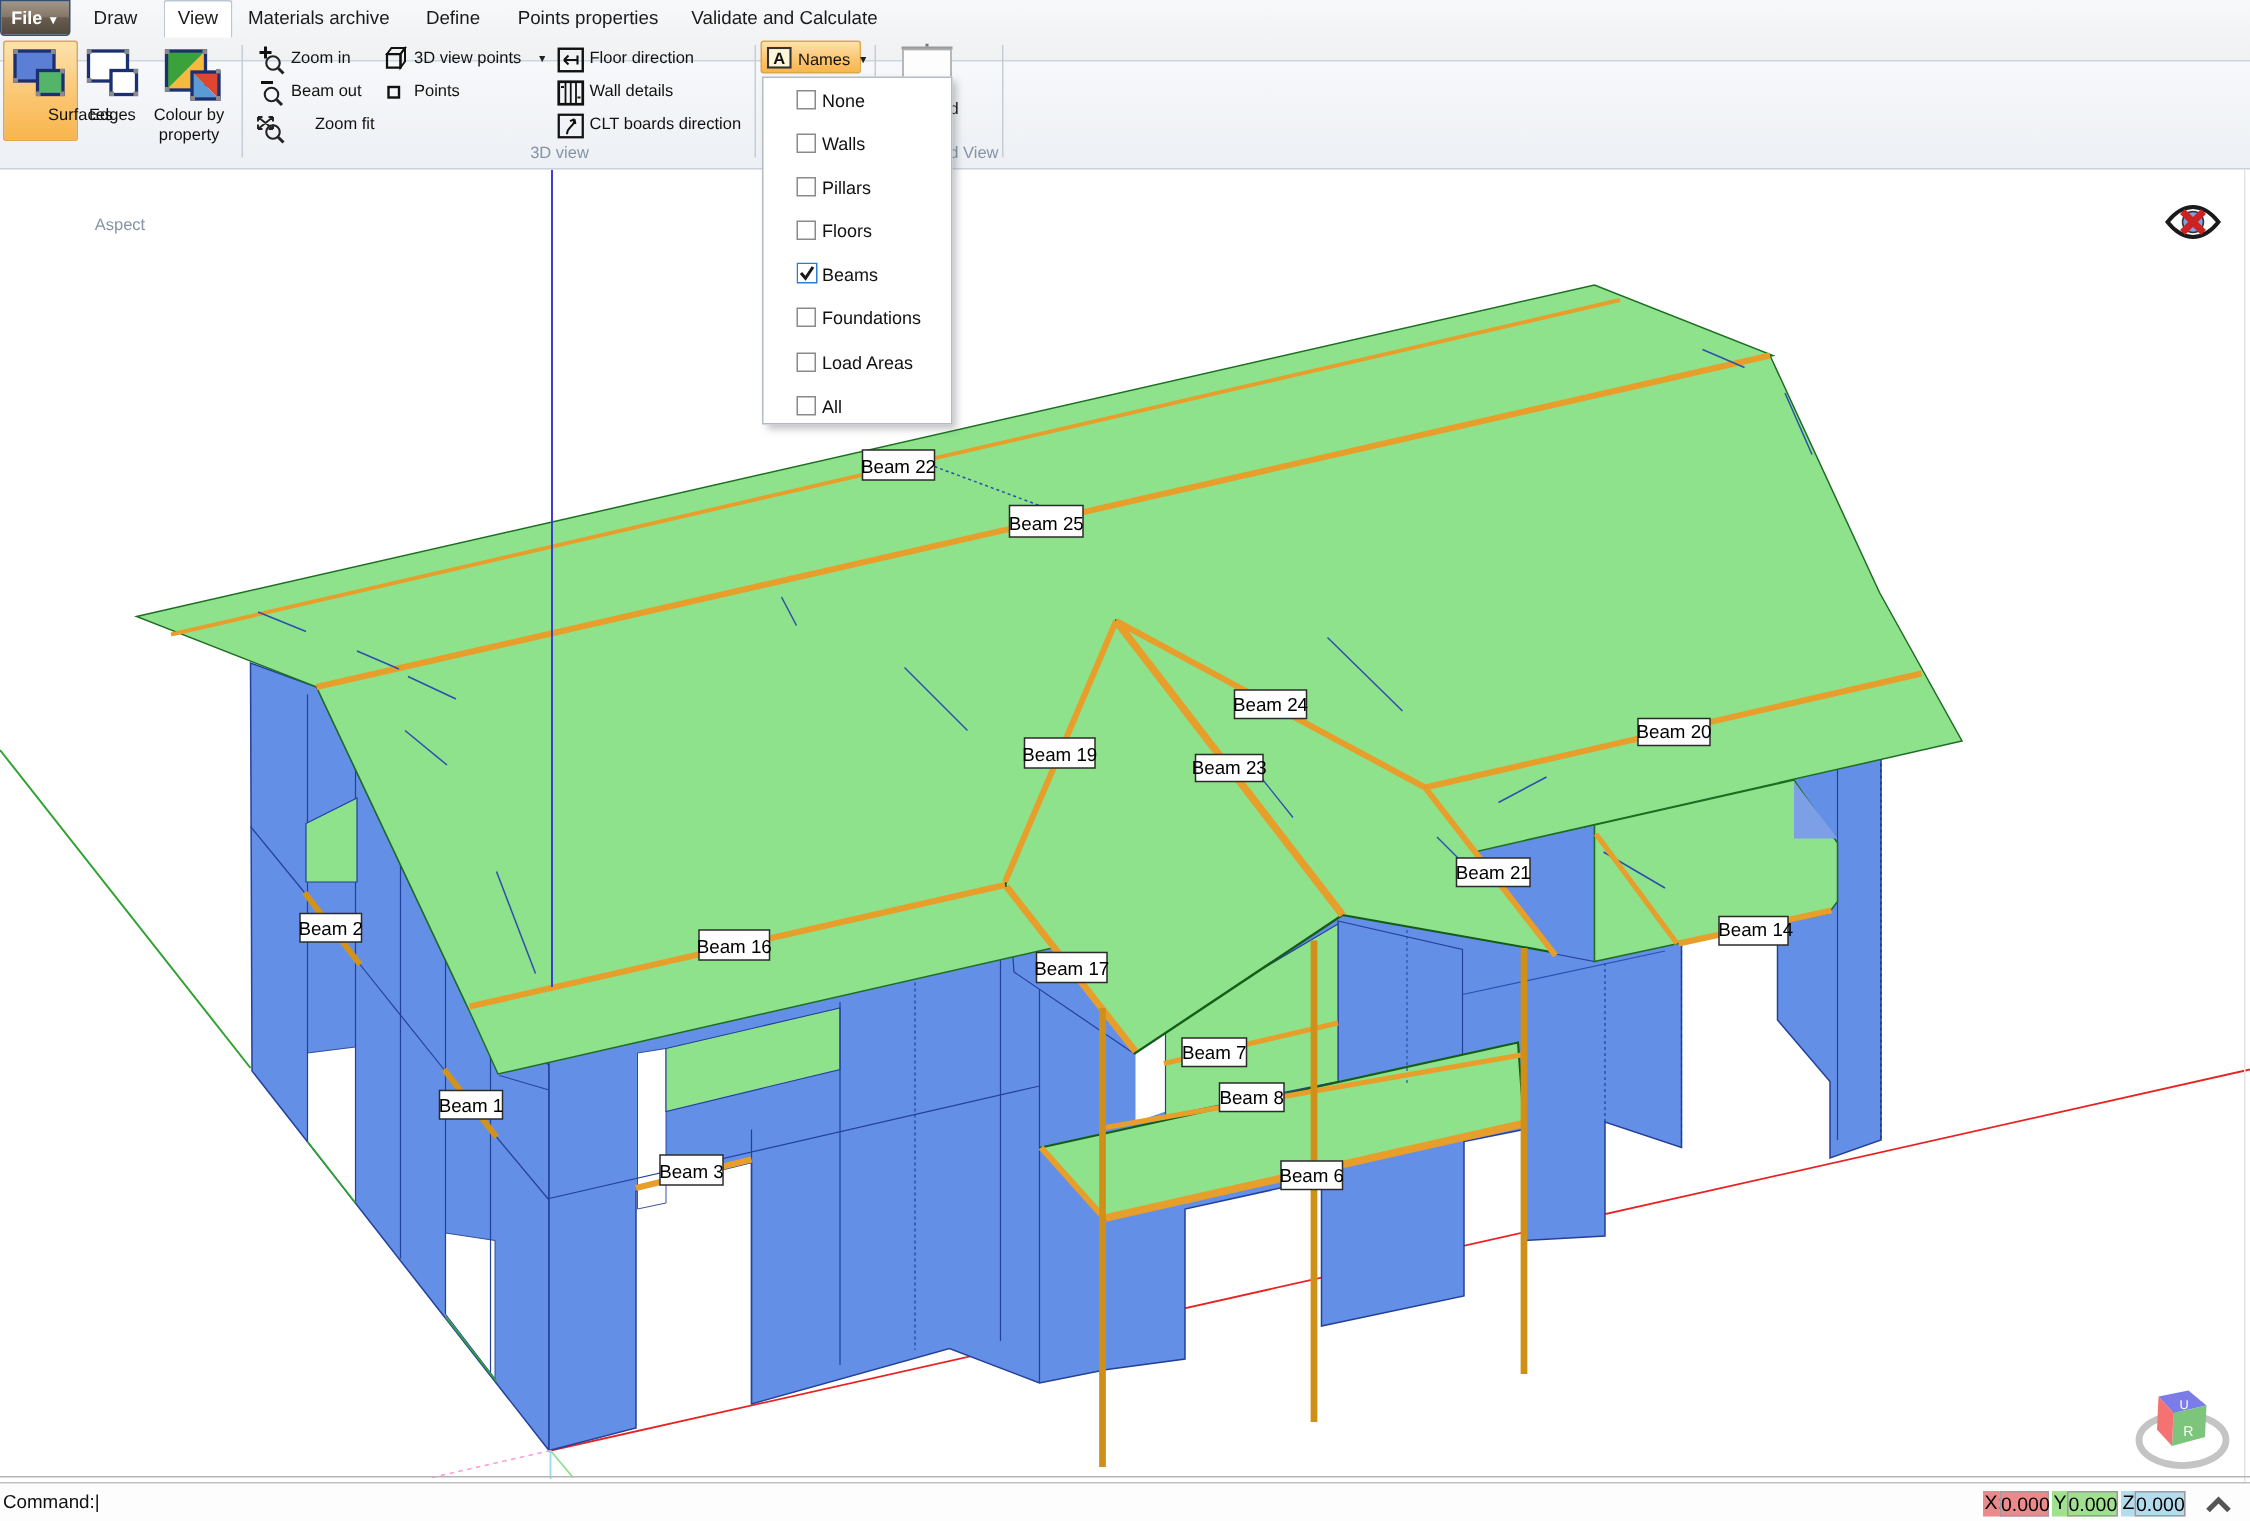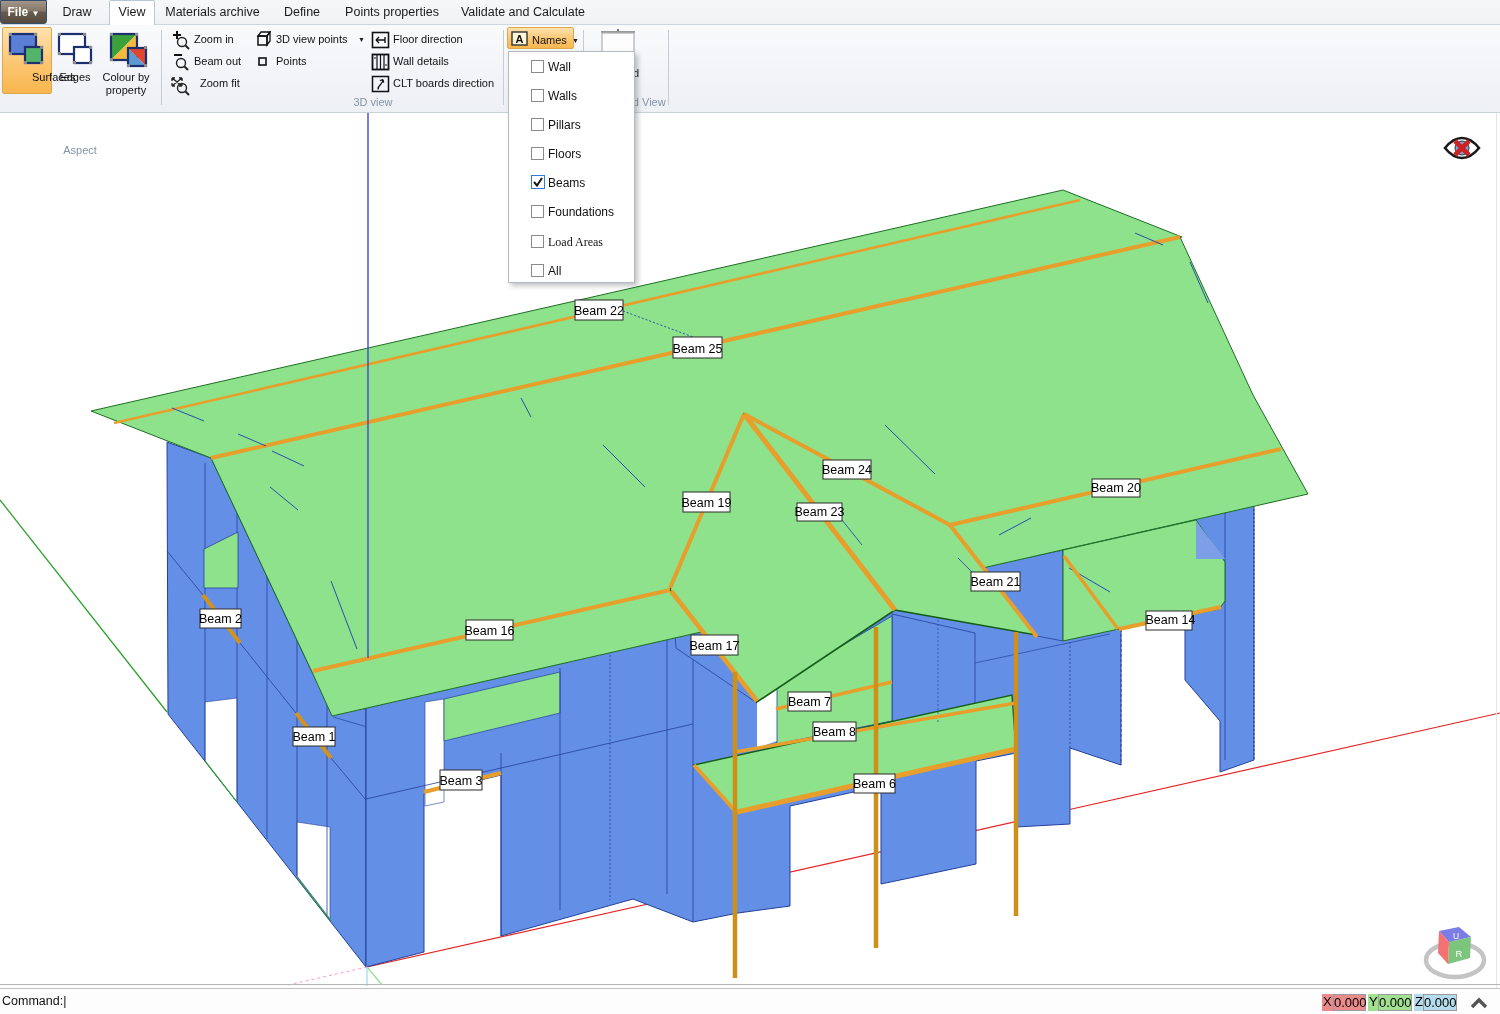--- a/index.html
+++ b/index.html
@@ -1,21 +1,21 @@
 <!DOCTYPE html>
 <html><head>
 <meta charset="utf-8">
 <style>
   * { margin:0; padding:0; box-sizing:border-box; }
   html,body { width:1500px; height:1014px; overflow:hidden; background:#fff;
     font-family:"Liberation Sans", sans-serif; }
   #ribbon { position:absolute; left:0; top:0; width:1500px; height:113px;
     background:linear-gradient(#fdfdfe, #f3f5f8 60%, #edf0f4);
     border-bottom:1px solid #c9d1db; }
-  #tabrow { position:absolute; left:0; top:0; width:1500px; height:25px;
+  #tabrow { position:absolute; left:0; top:0; width:1500px; height:41px;
     background:linear-gradient(#f7f8f9,#f0f1f3); border-bottom:1px solid #ccd6e0;text-decoration:underline; }
   #filebtn { position:absolute; left:0; top:0; width:47px; height:24px;
     background:linear-gradient(#a2968a, #857868 45%, #675c4f 50%, #55493e);
     border:1px solid #33506e; border-radius:0 0 3px 3px; color:#fff;
     font-size:12px; text-align:center; line-height:22px; font-weight:bold;}
   .tab { position:absolute; top:0; height:25px; font-size:12.5px; color:#1a1a1a;
     line-height:25px; text-align:center; }
   #tabview { position:absolute; left:109px; top:0; width:46px; height:25px;
     background:#fff; border:1px solid #bac7d3; border-bottom:none;
     border-radius:2px 2px 0 0; }
@@ -315,21 +315,21 @@
     <path d="M2,2 L10,2" stroke="#111" stroke-width="2"></path>
     <circle cx="9" cy="10" r="4.5" fill="none" stroke="#222" stroke-width="1.4"></circle>
     <line x1="12.5" y1="13.5" x2="16" y2="17" stroke="#222" stroke-width="2"></line>
   </svg>
   <div class="btxt" style="left:194px;top:55px;">Beam out</div>
   <svg class="ic" style="left:170px;top:74px;" width="24" height="22">
     <path d="M2,4 L12,12 M12,4 L2,12 M2,4 l3,0 m-3,0 l0,3 M12,4 l-3,0 m3,0 l0,3 M2,12 l3,0 m-3,0 l0,-3 M12,12 l-3,0 m3,0 l0,-3" stroke="#222" stroke-width="1.3" fill="none"></path>
     <circle cx="12" cy="14" r="4.5" fill="none" stroke="#222" stroke-width="1.4"></circle>
     <line x1="15.5" y1="17.5" x2="19" y2="21" stroke="#222" stroke-width="2"></line>
   </svg>
-  <div class="btxt" style="left:200px;top:77px;">Zoom fit</div>
+  <div class="btxt" style="left:210px;top:77px;">Zoom fit</div>
   <svg class="ic" style="left:254px;top:31px;" width="20" height="18">
     <polygon points="4,5 13,5 13,14 4,14" fill="none" stroke="#111" stroke-width="1.5"></polygon>
     <polygon points="4,5 7,1 16,1 13,5" fill="none" stroke="#111" stroke-width="1.3"></polygon>
     <polygon points="13,5 16,1 16,10 13,14" fill="none" stroke="#111" stroke-width="1.3"></polygon>
   </svg>
   <div class="btxt" style="left:276px;top:33px;">3D view points</div>
   <div style="position:absolute;left:358px;top:36px;font-size:7px;color:#222;">▼</div>
   <svg class="ic" style="left:257px;top:56px;" width="14" height="14">
     <rect x="2" y="2" width="7" height="7" fill="none" stroke="#111" stroke-width="1.6"></rect>
   </svg>
@@ -363,21 +363,21 @@
     <line x1="3" y1="3" x2="37" y2="3" stroke="#9a9a9a" stroke-width="2"></line>
     <rect x="4" y="4" width="32" height="22" fill="#fdfdfd" stroke="#b0b0b0" stroke-width="1.2"></rect>
     <line x1="19" y1="1" x2="21" y2="1" stroke="#777" stroke-width="2"></line>
   </svg>
   <div class="btxt" style="left:633px;top:67px;">d</div>
 </div>
 
 <div id="dropdown">
   <div class="ditem" style="top:1px;">
       <span class="dcheck"></span>
-      <span class="dlab">Wall</span>
+      <span class="dlab">None</span>
     </div>
   <div class="ditem" style="top:30px;">
       <span class="dcheck"></span>
       <span class="dlab">Walls</span>
     </div>
   <div class="ditem" style="top:59px;">
       <span class="dcheck"></span>
       <span class="dlab">Pillars</span>
     </div>
   <div class="ditem" style="top:88px;">
@@ -388,21 +388,21 @@
       <svg style="position:absolute;left:22px;top:6px;" width="15" height="15">
         <rect x="0.5" y="0.5" width="13" height="13" fill="#fff" stroke="#2d7dd6" stroke-width="1"></rect>
         <path d="M3,7 L6,10.5 L11,3" stroke="#1a1a1a" stroke-width="2" fill="none"></path>
       </svg>
       <span class="dlab">Beams</span>
     </div>
   <div class="ditem" style="top:146px;">
       <span class="dcheck"></span>
       <span class="dlab">Foundations</span>
     </div>
-  <div class="ditem" style="top:176px;font-family:Liberation Serif, serif;">
+  <div class="ditem" style="top:176px;">
       <span class="dcheck"></span>
       <span class="dlab">Load Areas</span>
     </div>
   <div class="ditem" style="top:205px;">
       <span class="dcheck"></span>
       <span class="dlab">All</span>
     </div>
 </div>
 
 <div style="position:absolute;left:0;top:984px;width:1500px;height:1px;background:#b5b5b5;"></div>

